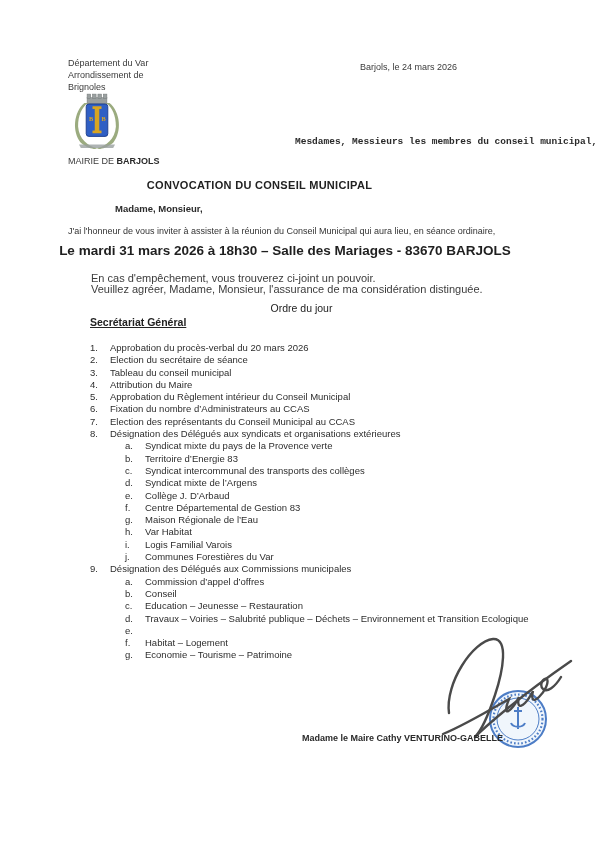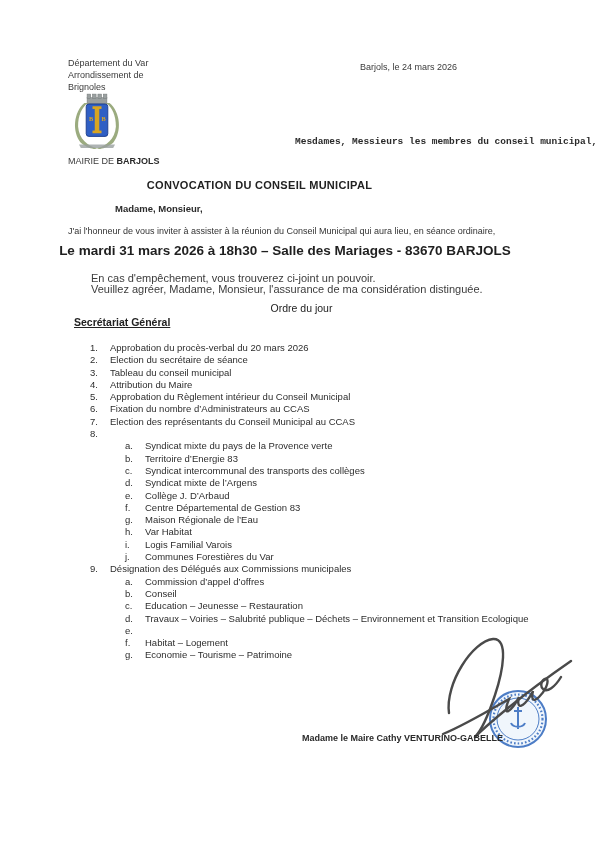--- a/index.html
+++ b/index.html
@@ -21,21 +21,21 @@
   .dateline{left:360px;top:62px;font-size:9px;color:#3a3a3a;}
   .recipients{left:295px;top:136px;font-size:9.5px;font-weight:bold;color:#2a2a2a;font-family:Liberation Mono, monospace;}
   .doc-title{left:0;top:179px;width:519px;text-align:center;font-size:11px;font-weight:bold;letter-spacing:.3px;color:#222;}
   .salutation{left:115px;top:203px;font-size:9.5px;font-weight:bold;color:#2a2a2a;}
   .intro{left:68px;top:226px;font-size:9px;color:#333;}
   .meeting{left:0;top:243px;width:570px;text-align:center;font-size:13.5px;font-weight:bold;color:#1f1f1f;}
   .note{left:68px;font-size:11px;color:#3c3c3c;margin-left:23px;}
   .note1{top:272px;}
   .note2{top:283px;}
   .agenda-title{left:0;top:302px;width:603px;text-align:center;font-size:10.5px;font-weight:normal;color:#222;}
-  .section-title{left:68px;top:316px;font-size:10.5px;font-weight:bold;text-decoration:underline;color:#222;padding-left:6px;}
+  .section-title{left:84px;top:316px;font-size:10.5px;font-weight:bold;text-decoration:underline;color:#222;padding-left:6px;}
   .agenda{left:0;top:342px;width:560px;font-size:9.5px;color:#2d2d2d;}
   .agenda .row{display:flex;height:12.3px;line-height:12.3px;}
   .agenda .num{width:20px;text-align:left;margin-left:90px;flex:none;}
   .agenda .row.sub .num{margin-left:125px;}
   .agenda .txt{white-space:nowrap;}
   .sig-block{left:435px;top:633px;width:140px;height:118px;}
   .sig-name{left:302px;top:733px;font-size:9px;font-weight:bold;color:#2a2a2a;}
 </style>
 </head>
 <body>
@@ -116,20 +116,21 @@
       <div class="row">
         <span class="num">6.</span>
         <span class="txt">Fixation du nombre d’Administrateurs au CCAS</span>
       </div>
       <div class="row">
         <span class="num">7.</span>
         <span class="txt">Election des représentants du Conseil Municipal au CCAS</span>
       </div>
       <div class="row">
         <span class="num">8.</span>
+        <span class="txt">Désignation des Délégués aux syndicats et organisations extérieures</span>
       </div>
       <div class="row sub">
         <span class="num">a.</span>
         <span class="txt">Syndicat mixte du pays de la Provence verte</span>
       </div>
       <div class="row sub">
         <span class="num">b.</span>
         <span class="txt">Territoire d’Energie 83</span>
       </div>
       <div class="row sub">

